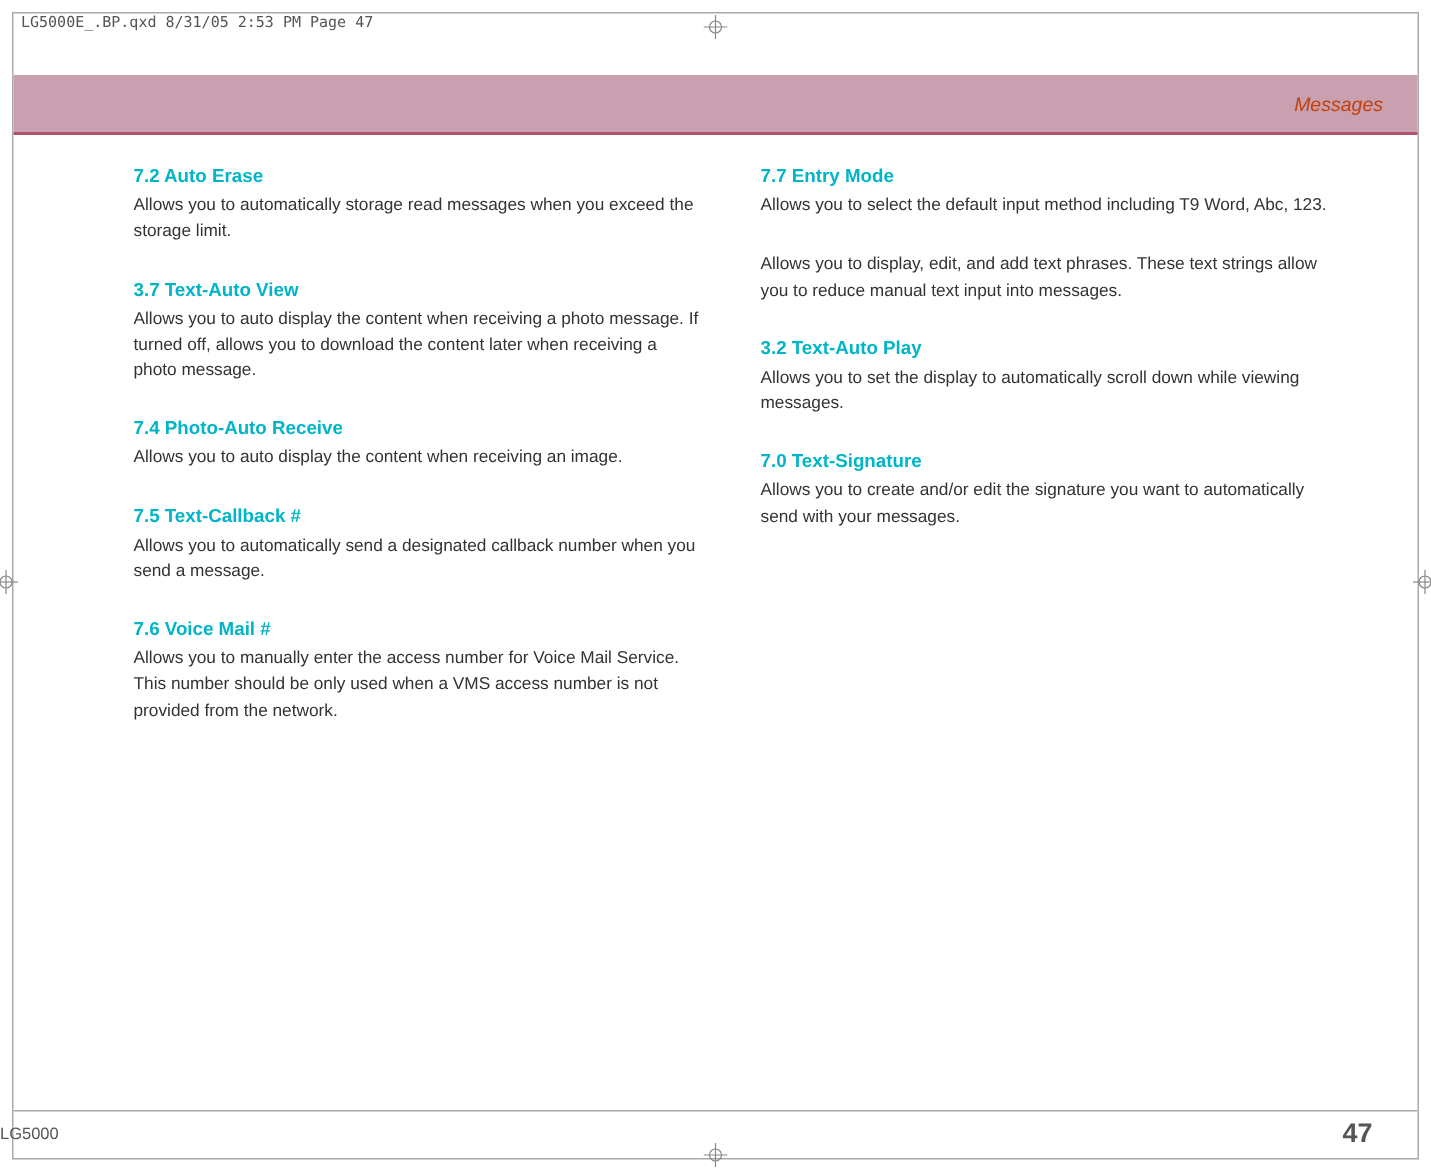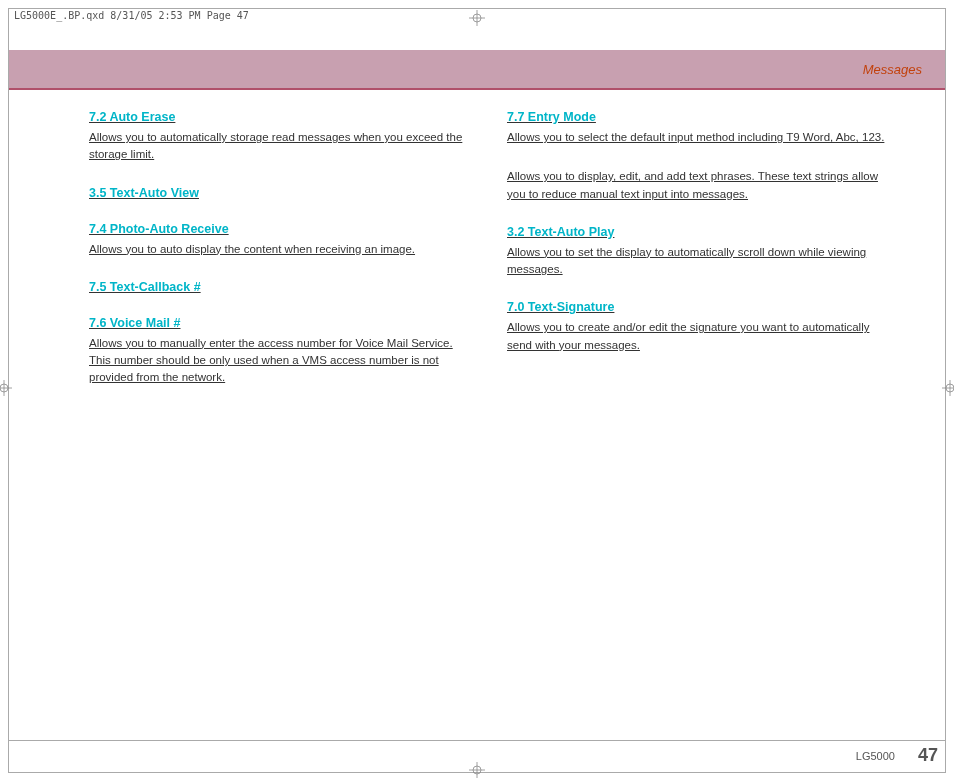--- a/index.html
+++ b/index.html
@@ -99,21 +99,20 @@
       padding: 10px 20px 10px 80px;
     }
 
     .right-column {
       flex: 1;
       padding: 10px 60px 10px 20px;
     }
 
     .section {
       margin-bottom: 22px;
-      text-decoration: underline;
     }
 
     .section-title {
       font-size: 12.5px;
       font-weight: bold;
       color: #00b5c8;
       margin-bottom: 5px;
     }
 
     .section-body {
@@ -132,22 +131,22 @@
       background: #aaaaaa;
     }
 
     
     .footer {
       position: absolute;
       bottom: 15px;
       left: 0;
       right: 0;
       display: flex;
-      justify-content: flex-end;
-      padding-right: 16px;
+      justify-content: space-between;
+      padding-right: 39px;
       align-items: center;
     }
 
     .footer-text {
       font-size: 11px;
       color: #555555;
     }
 
     .footer-number {
       font-size: 18px;
@@ -218,28 +217,30 @@
 </div>
 
 <div class="content">
 
   <div class="left-column" id="left-col">
       <div class="section">
         <div class="section-title">7.2 Auto Erase</div>
         <div class="section-body">Allows you to automatically storage read messages when you exceed the storage limit.</div>
       </div>
       <div class="section">
-        <div class="section-title">3.5 Text-Auto View</div>
+        <div class="section-title">3.7 Text-Auto View</div>
+        <div class="section-body">Allows you to auto display the content when receiving a photo message. If turned off, allows you to download the content later when receiving a photo message.</div>
       </div>
       <div class="section">
         <div class="section-title">7.4 Photo-Auto Receive</div>
         <div class="section-body">Allows you to auto display the content when receiving an image.</div>
       </div>
       <div class="section">
         <div class="section-title">7.5 Text-Callback #</div>
+        <div class="section-body">Allows you to automatically send a designated callback number when you send a message.</div>
       </div>
       <div class="section">
         <div class="section-title">7.6 Voice Mail #</div>
         <div class="section-body">Allows you to manually enter the access number for Voice Mail Service. This number should be only used when a VMS access number is not provided from the network.</div>
       </div>
     </div>
 
   <div class="right-column" id="right-col">
       <div class="section">
         <div class="section-title">7.7 Entry Mode</div>

